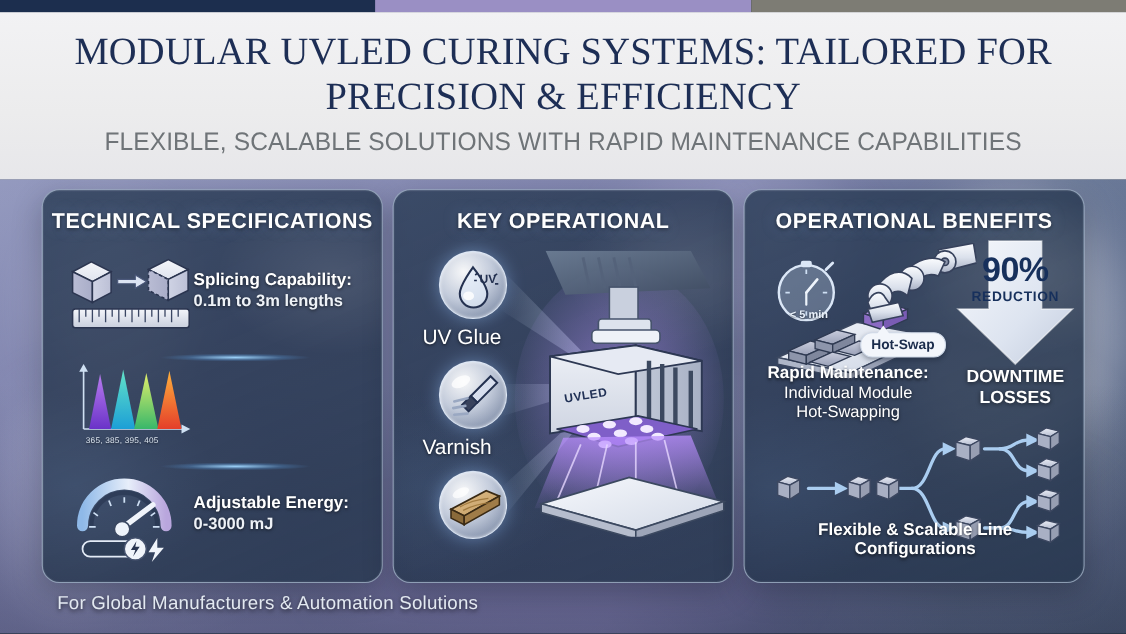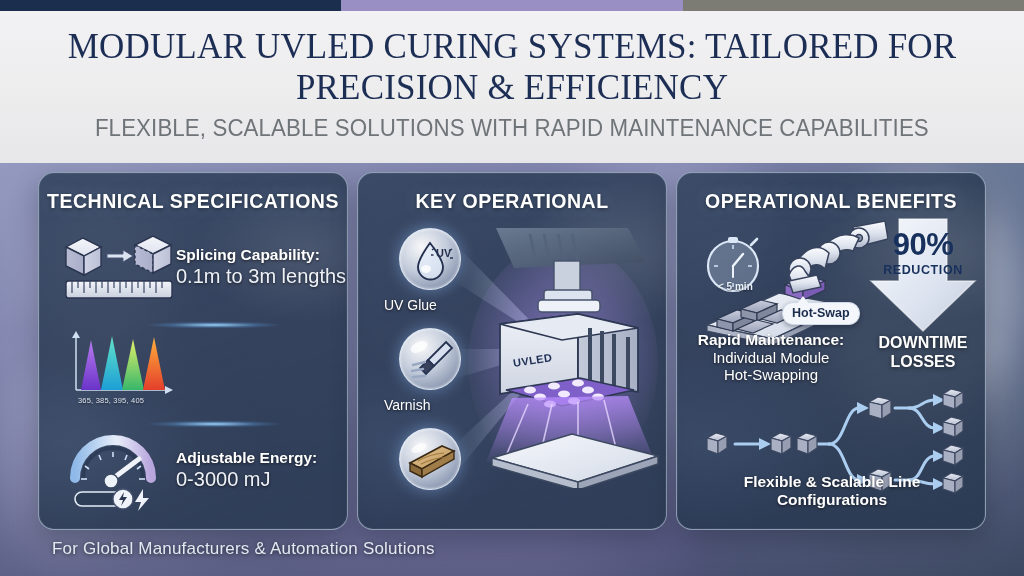--- a/index.html
+++ b/index.html
@@ -86,41 +86,41 @@
     text-align:center;
     color:#ffffff;
     font-size:19.5px; font-weight:bold;
     letter-spacing:.5px;
     text-shadow:0 1px 4px rgba(0,0,0,.55), 0 0 14px rgba(150,190,240,.35);
   }
 
   
   .spec-row { position:absolute; }
   .spec-head { color:#ffffff; font-size:15.5px; font-weight:bold; text-shadow:0 1px 3px rgba(0,0,0,.6); }
-  .spec-sub  { color:#eef2f7; font-size:20px; font-weight:normal; text-shadow:0 1px 3px rgba(0,0,0,.6); margin-top:1px;}
+  .spec-sub  { color:#eef2f7; font-size:15px; font-weight:bold; text-shadow:0 1px 3px rgba(0,0,0,.6); margin-top:1px;}
 
   .divider {
     position:absolute; height:12px; left:80px; width:190px;
     background:radial-gradient(ellipse 95px 5px at 50% 50%, rgba(160,215,255,.95), rgba(100,180,255,.25) 45%, rgba(100,180,255,0) 72%);
   }
 
   
   .icon-wrap { position:absolute; }
 
   
   .app { position:absolute; width:92px; text-align:left; }
   .app .bubble {
     width:62px; height:62px; margin:0 auto;
     border-radius:50%;
     background:radial-gradient(circle at 36% 30%, rgba(255,255,255,.96), rgba(226,233,246,.82) 45%, rgba(196,208,230,.60) 78%, rgba(180,195,220,.35) 100%);
     border:1.4px solid rgba(226,236,250,.85);
     box-shadow:0 0 16px rgba(150,195,255,.45), 0 0 3px rgba(255,255,255,.8) inset;
     position:relative; overflow:hidden;
   }
-  .app .lbl { margin-top:7px; color:#fff; font-size:14px; text-shadow:0 1px 3px rgba(0,0,0,.65); }
+  .app .lbl { margin-top:7px; color:#fff; font-size:19px; text-shadow:0 1px 3px rgba(0,0,0,.65); }
 
   
   .benefit-cap { position:absolute; text-align:center; color:#fff; text-shadow:0 1px 3px rgba(0,0,0,.6); }
   .bc-head { font-size:15.5px; font-weight:bold; }
   .bc-line { font-size:15px; }
   .arrow-num { font-size:31px; font-weight:bold; color:#17305c; letter-spacing:-.5px; }
   .arrow-sub { font-size:12.5px; font-weight:bold; color:#17305c; letter-spacing:.6px; }
   .dt-label { position:absolute; width:140px; text-align:center; color:#fff; font-weight:bold; font-size:16px; line-height:19px; text-shadow:0 1px 4px rgba(0,0,0,.6); }
 
   

